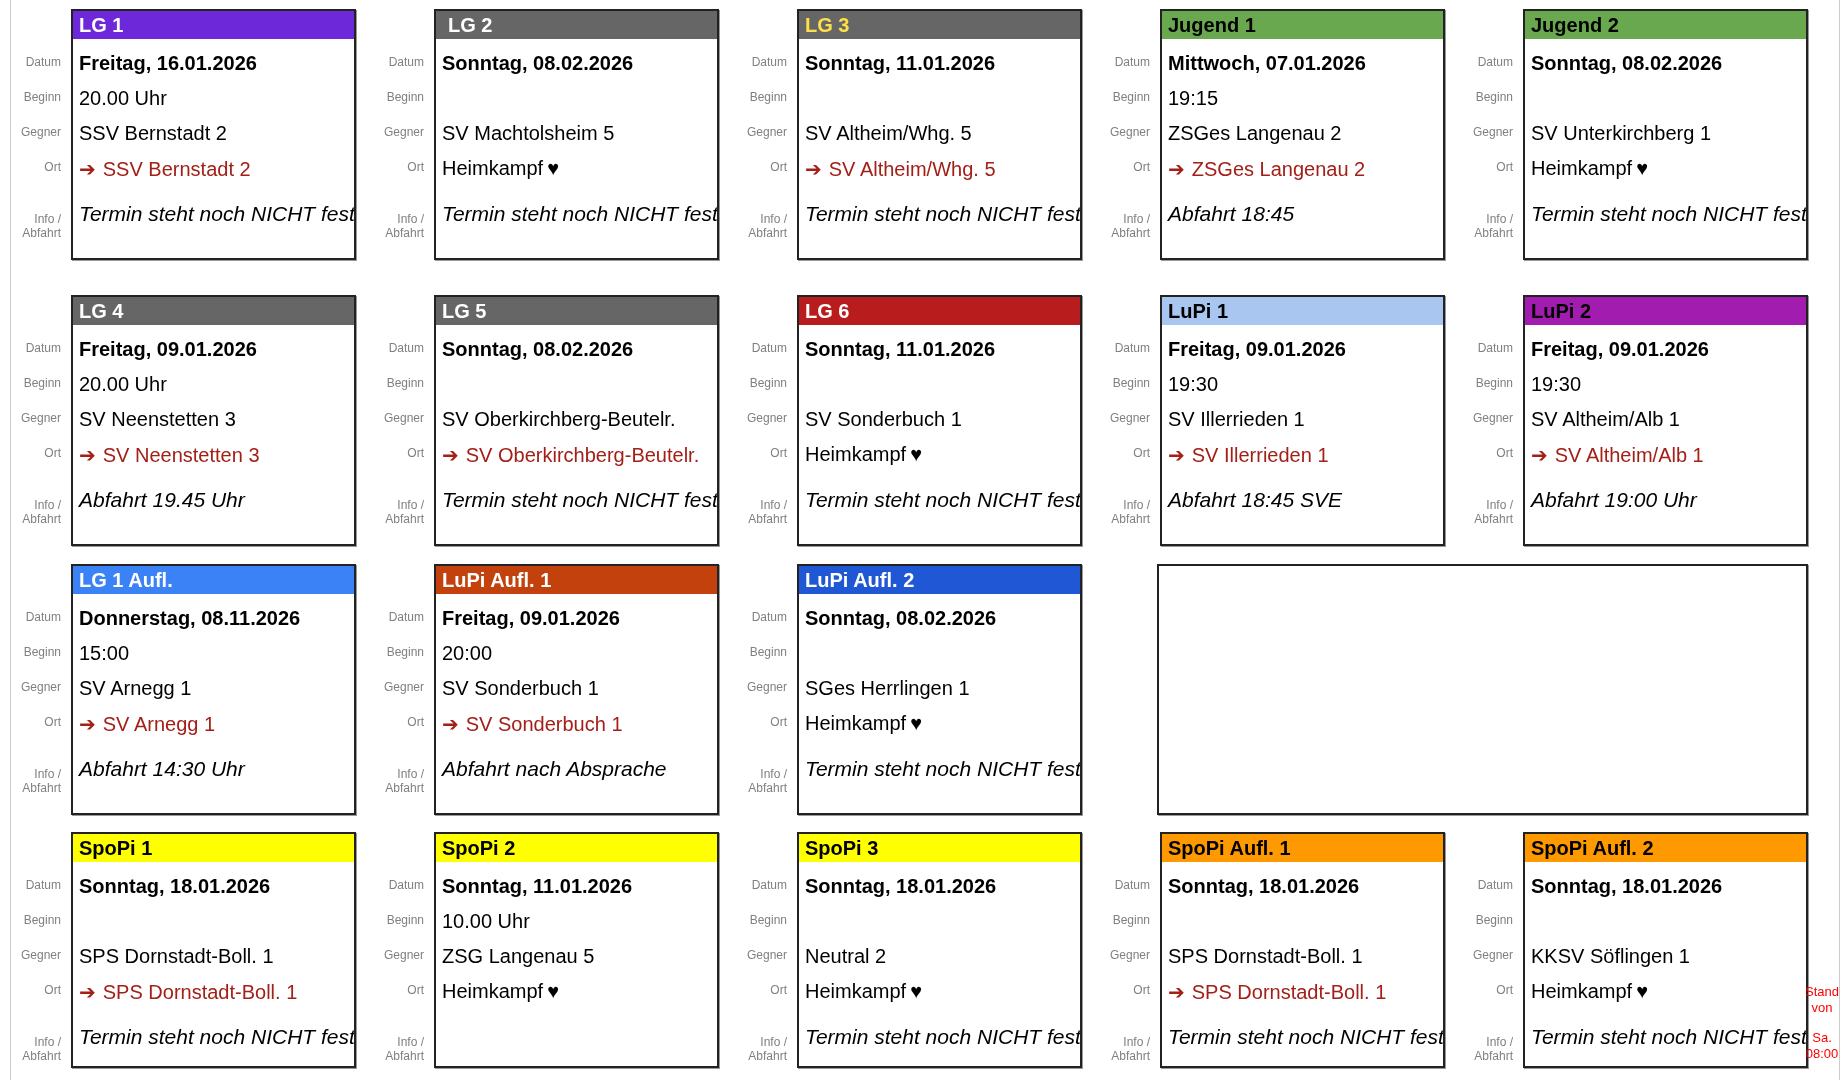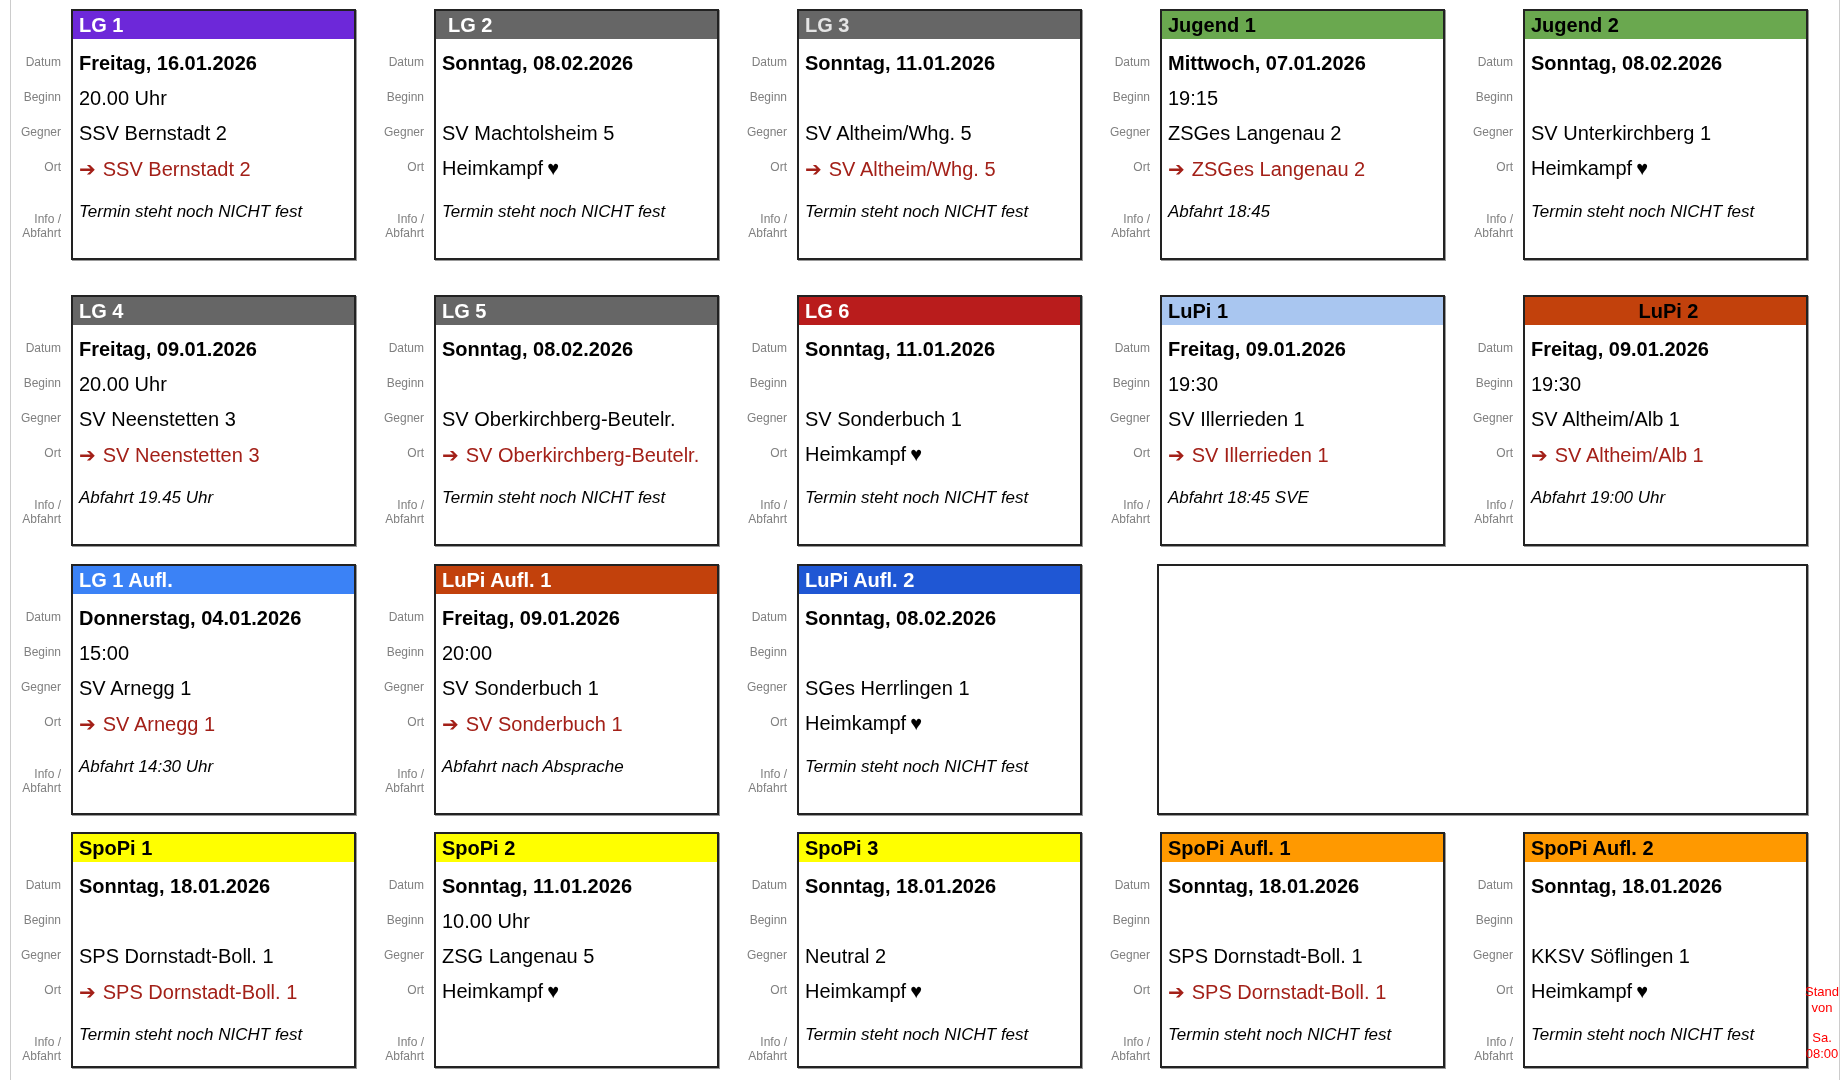--- a/index.html
+++ b/index.html
@@ -26,21 +26,21 @@
   .hdr{
     height:28px;line-height:28px;padding-left:6px;
     font-size:20px;font-weight:bold;border-bottom:2px solid #ffffff;
     white-space:nowrap;overflow:hidden;
   }
   .val{position:absolute;left:6px;right:0;font-size:20px;color:#000000;white-space:nowrap;}
   .v-datum{top:41px;font-weight:bold;}
   .v-beginn{top:76px;}
   .v-gegner{top:111px;}
   .v-ort{top:146px;}
-  .v-info{top:191px;font-size:17px;font-style:italic;}
+  .v-info{top:191px;font-size:21px;font-style:italic;}
   .away{color:#a32018;}
   .arrow{font-weight:bold;margin-right:7px;color:#a32018;}
   .heart{margin-left:4px;}
 
   .empty-box{position:absolute;left:1157px;top:564px;width:647px;height:247px;border:2px solid #222222;background:#ffffff;box-shadow:1px 1px 0 #999999;}
 
   .stand-note{position:absolute;left:1801px;top:984px;width:42px;text-align:center;color:#ff0000;font-size:13px;line-height:16px;}
   .stand-note .gap{display:block;height:14px;}
 </style>
 </head>
@@ -87,21 +87,21 @@
 
 <div class="cell r0 c2">
   <div class="gutter">
     <span class="lbl l-datum">Datum</span>
     <span class="lbl l-beginn">Beginn</span>
     <span class="lbl l-gegner">Gegner</span>
     <span class="lbl l-ort">Ort</span>
     <span class="lbl l-info"><span>Info /</span><br><span>Abfahrt</span></span>
   </div>
   <div class="card">
-    <div class="hdr" style="background: rgb(102, 102, 102); color: #e5e5e5;">LG 3</div>
+    <div class="hdr" style="background: rgb(102, 102, 102); color: #fde047;">LG 3</div>
     <div class="val v-datum">Sonntag, 11.01.2026</div>
     <div class="val v-beginn"></div>
     <div class="val v-gegner">SV Altheim/Whg. 5</div>
     <div class="val v-ort away"><span class="arrow">➔</span><span>SV Altheim/Whg. 5</span></div>
     <div class="val v-info">Termin steht noch NICHT fest</div>
   </div>
 </div>
 
 <div class="cell r0 c3">
   <div class="gutter">
@@ -213,40 +213,40 @@
 
 <div class="cell r1 c4">
   <div class="gutter">
     <span class="lbl l-datum">Datum</span>
     <span class="lbl l-beginn">Beginn</span>
     <span class="lbl l-gegner">Gegner</span>
     <span class="lbl l-ort">Ort</span>
     <span class="lbl l-info"><span>Info /</span><br><span>Abfahrt</span></span>
   </div>
   <div class="card">
-    <div class="hdr" style="background: #c2410c; color: rgb(0, 0, 0); text-align: center;">LuPi 2</div>
+    <div class="hdr" style="background: #a21caf; color: rgb(0, 0, 0);">LuPi 2</div>
     <div class="val v-datum">Freitag, 09.01.2026</div>
     <div class="val v-beginn">19:30</div>
     <div class="val v-gegner">SV Altheim/Alb 1</div>
     <div class="val v-ort away"><span class="arrow">➔</span><span>SV Altheim/Alb 1</span></div>
     <div class="val v-info">Abfahrt 19:00 Uhr</div>
   </div>
 </div>
 
 <div class="cell r2 c0">
   <div class="gutter">
     <span class="lbl l-datum">Datum</span>
     <span class="lbl l-beginn">Beginn</span>
     <span class="lbl l-gegner">Gegner</span>
     <span class="lbl l-ort">Ort</span>
     <span class="lbl l-info"><span>Info /</span><br><span>Abfahrt</span></span>
   </div>
   <div class="card">
     <div class="hdr" style="background: #3b82f6; color: rgb(255, 255, 255);">LG 1 Aufl.</div>
-    <div class="val v-datum">Donnerstag, 04.01.2026</div>
+    <div class="val v-datum">Donnerstag, 08.11.2026</div>
     <div class="val v-beginn">15:00</div>
     <div class="val v-gegner">SV Arnegg 1</div>
     <div class="val v-ort away"><span class="arrow">➔</span><span>SV Arnegg 1</span></div>
     <div class="val v-info">Abfahrt 14:30 Uhr</div>
   </div>
 </div>
 
 <div class="cell r2 c1">
   <div class="gutter">
     <span class="lbl l-datum">Datum</span>

